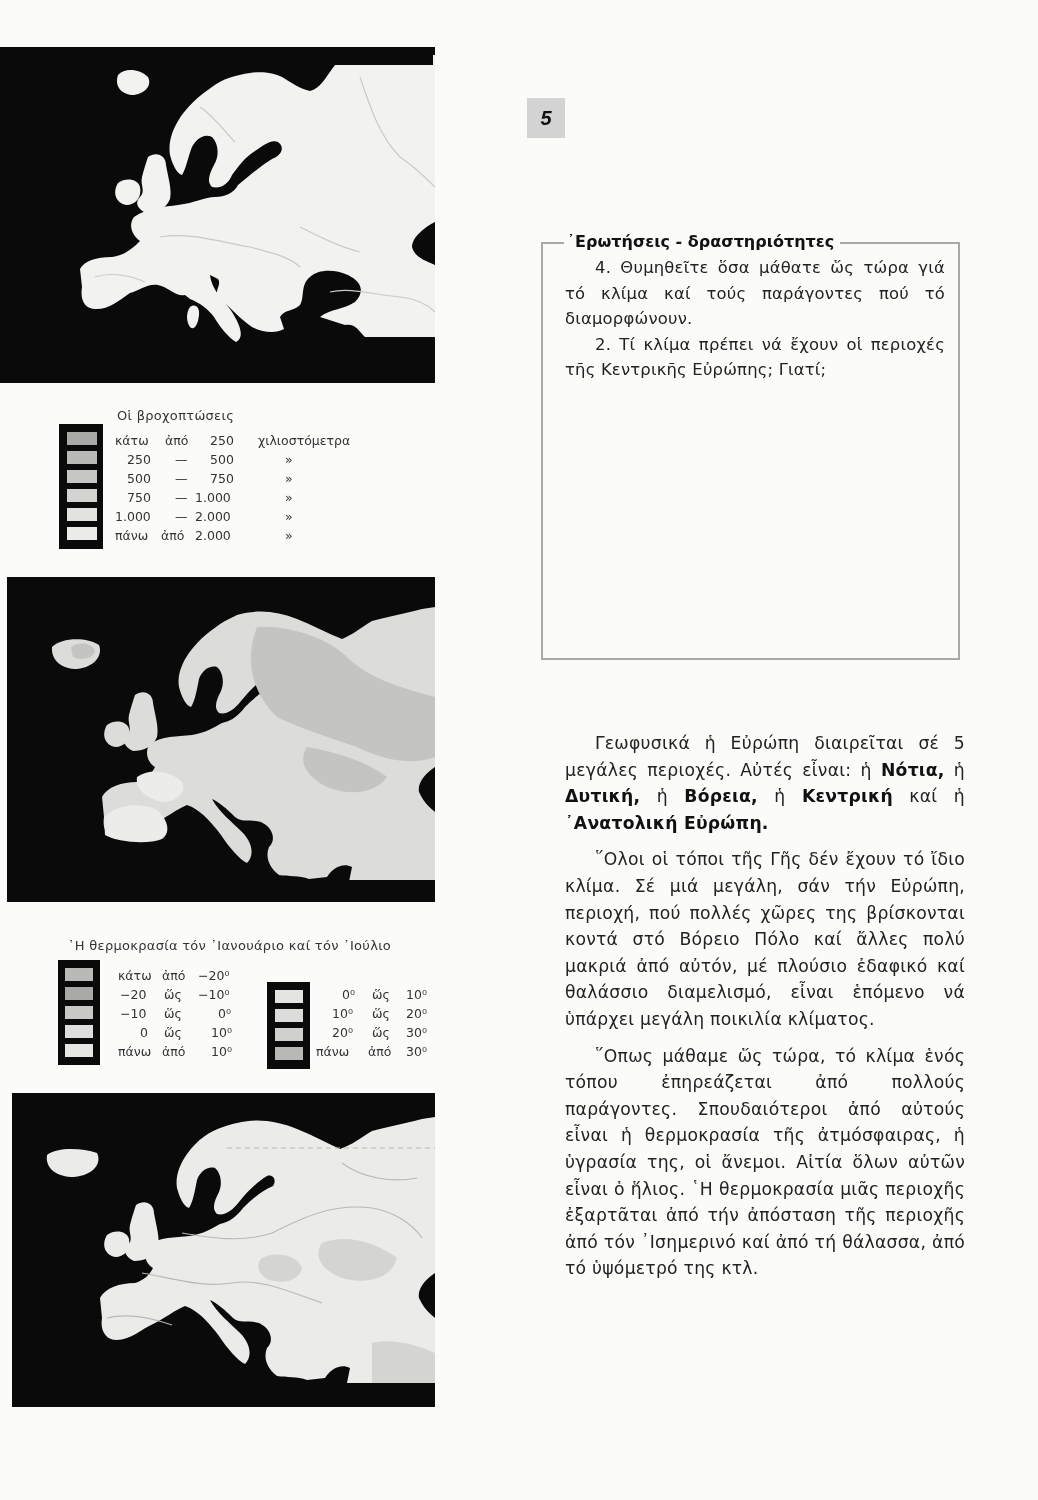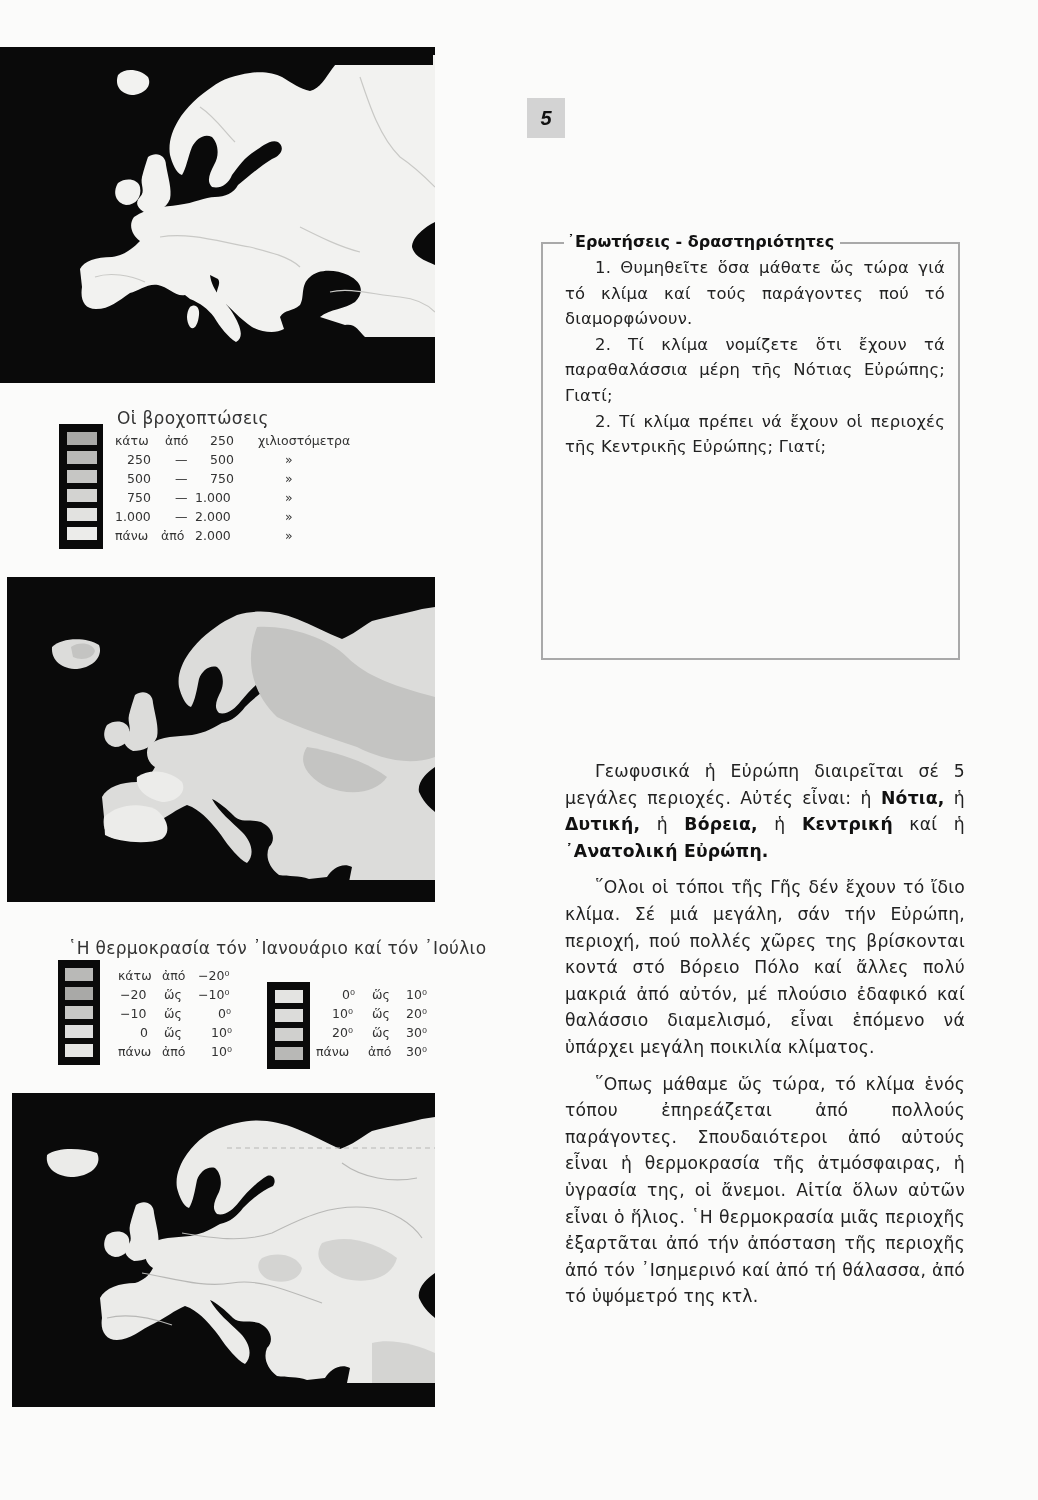--- a/index.html
+++ b/index.html
@@ -7,21 +7,21 @@
     width: 1038px; height: 1500px; position: relative; overflow: hidden;
     background: #fbfbfa; color: #1e1e1e;
     font-family: "DejaVu Sans", "Liberation Sans", sans-serif;
   }
   .map { position: absolute; background: #0a0a0a; overflow: hidden; }
   .map svg { display: block; width: 100%; height: 100%; }
   #map-rain { left: 0; top: 47px; width: 435px; height: 336px; }
   #map-jan { left: 7px; top: 577px; width: 428px; height: 325px; }
   #map-jul { left: 12px; top: 1093px; width: 423px; height: 314px; }
 
-  .legend-title { position: absolute; font-size: 17px; color: #333; letter-spacing: 0.3px; }
+  .legend-title { position: absolute; font-size: 13px; color: #333; letter-spacing: 0.3px; }
   .swatch-box { position: absolute; background: #0a0a0a; }
   .swatch { position: absolute; left: 8px; width: 30px; height: 13px; }
 
   .legend-row { position: absolute; font-size: 12.5px; color: #333; white-space: nowrap; }
   .legend-row span { position: absolute; top: 0; }
 
   #badge {
     position: absolute; left: 527px; top: 98px; width: 38px; height: 40px;
     background: #d3d3d3; font-family: "Liberation Sans", sans-serif;
     font-weight: bold; font-style: italic; font-size: 20px; color: #111;
@@ -41,21 +41,21 @@
     padding: 0 6px 0 3px; font-weight: bold; font-size: 16px; color: #111;
   }
   #questions-body {
     position: absolute; left: 565px; top: 255px; width: 380px;
     font-size: 16.4px; line-height: 25.6px; color: #222; letter-spacing: 0.2px;
   }
   #questions-body p { margin: 0; text-align: justify; text-indent: 30px; }
 
   #body-text {
     position: absolute; left: 565px; top: 730px; width: 400px;
-    font-size: 17.2px; line-height: 26.6px; color: #222; letter-spacing: 0.25px; margin-top: 28px;
+    font-size: 17.2px; line-height: 26.6px; color: #222; letter-spacing: 0.25px;
   }
   #body-text p { margin: 0 0 10px 0; text-align: justify; text-indent: 30px; }
   #body-text b { color: #111; }
 </style>
 </head>
 <body>
 
 <div class="map" id="map-rain">
   <svg viewBox="0 0 435 336" preserveAspectRatio="none">
     <rect x="0" y="0" width="435" height="336" fill="#0a0a0a"></rect>
@@ -239,22 +239,21 @@
   </svg>
 </div>
 
 <div id="badge">5</div>
 <div id="chapter-title">
 </div>
 
 <div id="questions-box"></div>
 <div id="questions-title">᾽Ερωτήσεις - δραστηριότητες</div>
 <div id="questions-body">
-  <p>1. Θυμηθεῖτε ὅσα μάθατε ὥς τώρα γιά τό κλίμα καί τούς παράγοντες πού τό διαμορφώνουν.</p>
-  <p>2. Τί κλίμα νομίζετε ὅτι ἔχουν τά παραθαλάσσια μέρη τῆς Νότιας Εὐρώπης; Γιατί;</p>
+  <p>4. Θυμηθεῖτε ὅσα μάθατε ὥς τώρα γιά τό κλίμα καί τούς παράγοντες πού τό διαμορφώνουν.</p>
   <p>2. Τί κλίμα πρέπει νά ἔχουν οἱ περιοχές τῆς Κεντρικῆς Εὐρώπης; Γιατί;</p>
 </div>
 
 <div id="body-text">
   <p><span>Γεωφυσικά ἡ Εὐρώπη διαιρεῖται σέ 5 μεγάλες περιοχές. Αὐτές εἶναι: ἡ </span><b>Νότια,</b><span> ἡ </span><b>Δυτική,</b><span> ἡ </span><b>Βόρεια,</b><span> ἡ </span><b>Κεντρική</b><span> καί ἡ </span><b>᾽Ανατολική Εὐρώπη.</b></p>
   <p>῞Ολοι οἱ τόποι τῆς Γῆς δέν ἔχουν τό ἴδιο κλίμα. Σέ μιά μεγάλη, σάν τήν Εὐρώπη, περιοχή, πού πολλές χῶρες της βρίσκονται κοντά στό Βόρειο Πόλο καί ἄλλες πολύ μακριά ἀπό αὐτόν, μέ πλούσιο ἐδαφικό καί θαλάσσιο διαμελισμό, εἶναι ἑπόμενο νά ὑπάρχει μεγάλη ποικιλία κλίματος.</p>
   <p>῞Οπως μάθαμε ὥς τώρα, τό κλίμα ἑνός τόπου ἐπηρεάζεται ἀπό πολλούς παράγοντες. Σπουδαιότεροι ἀπό αὐτούς εἶναι ἡ θερμοκρασία τῆς ἀτμόσφαιρας, ἡ ὑγρασία της, οἱ ἄνεμοι. Αἰτία ὅλων αὐτῶν εἶναι ὁ ἥλιος. ῾Η θερμοκρασία μιᾶς περιοχῆς ἐξαρτᾶται ἀπό τήν ἀπόσταση τῆς περιοχῆς ἀπό τόν ᾽Ισημερινό καί ἀπό τή θάλασσα, ἀπό τό ὑψόμετρό της κτλ.</p>
 </div>
 
 </body></html>

